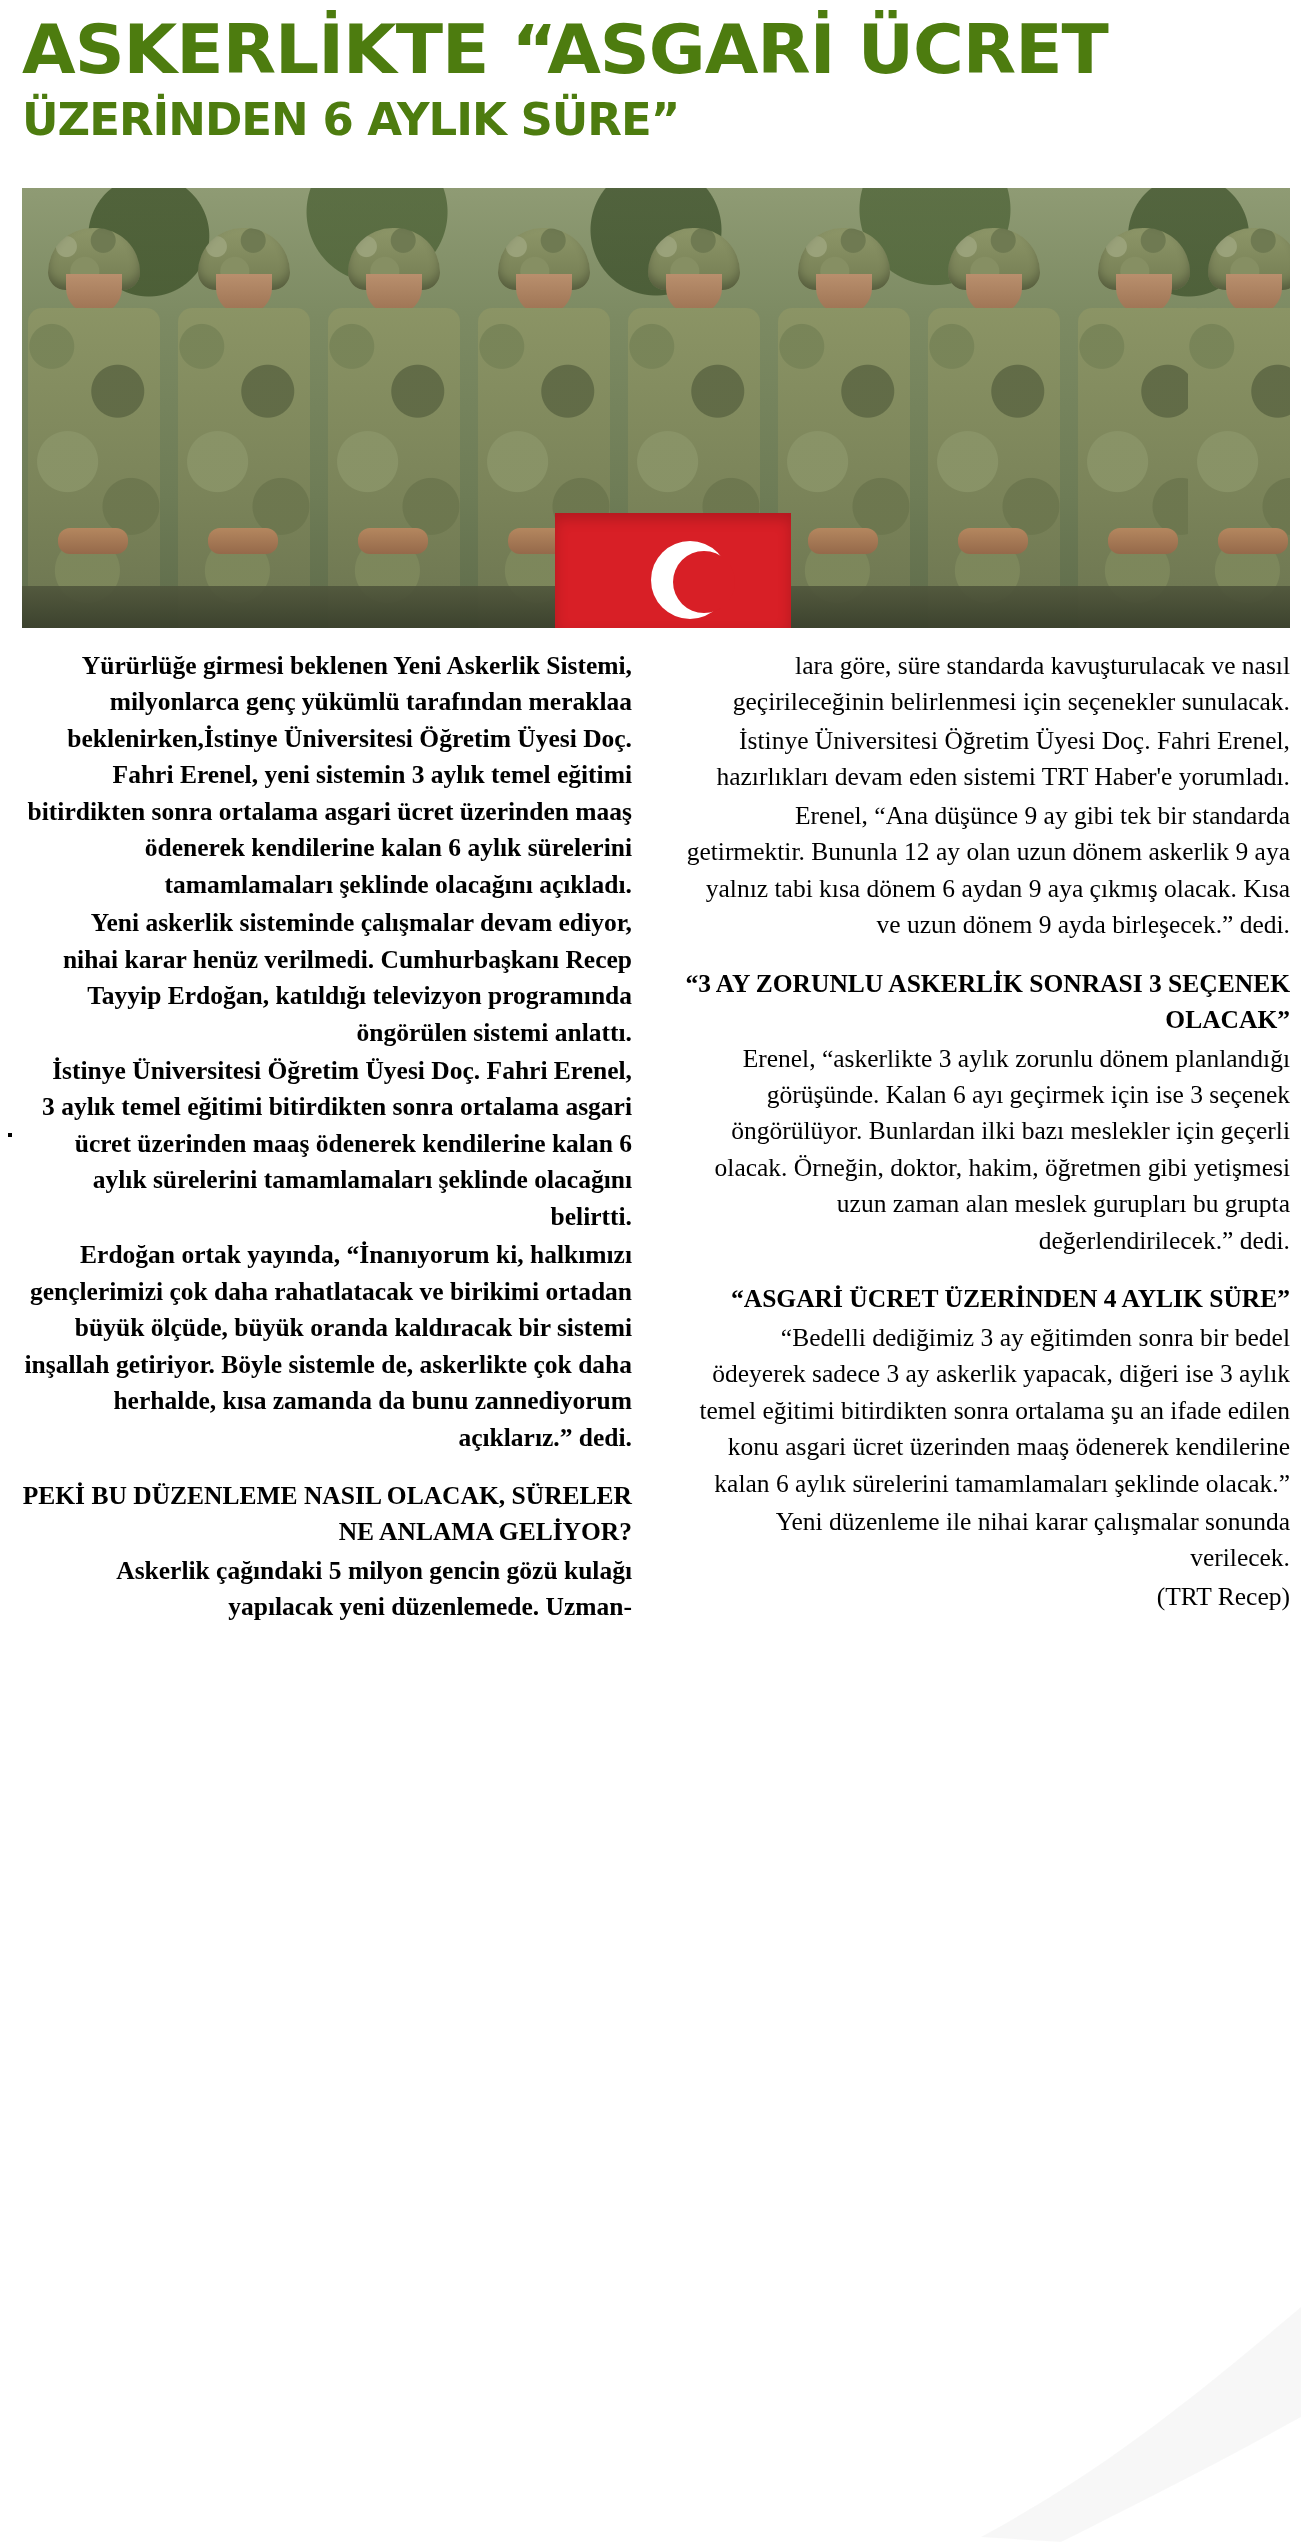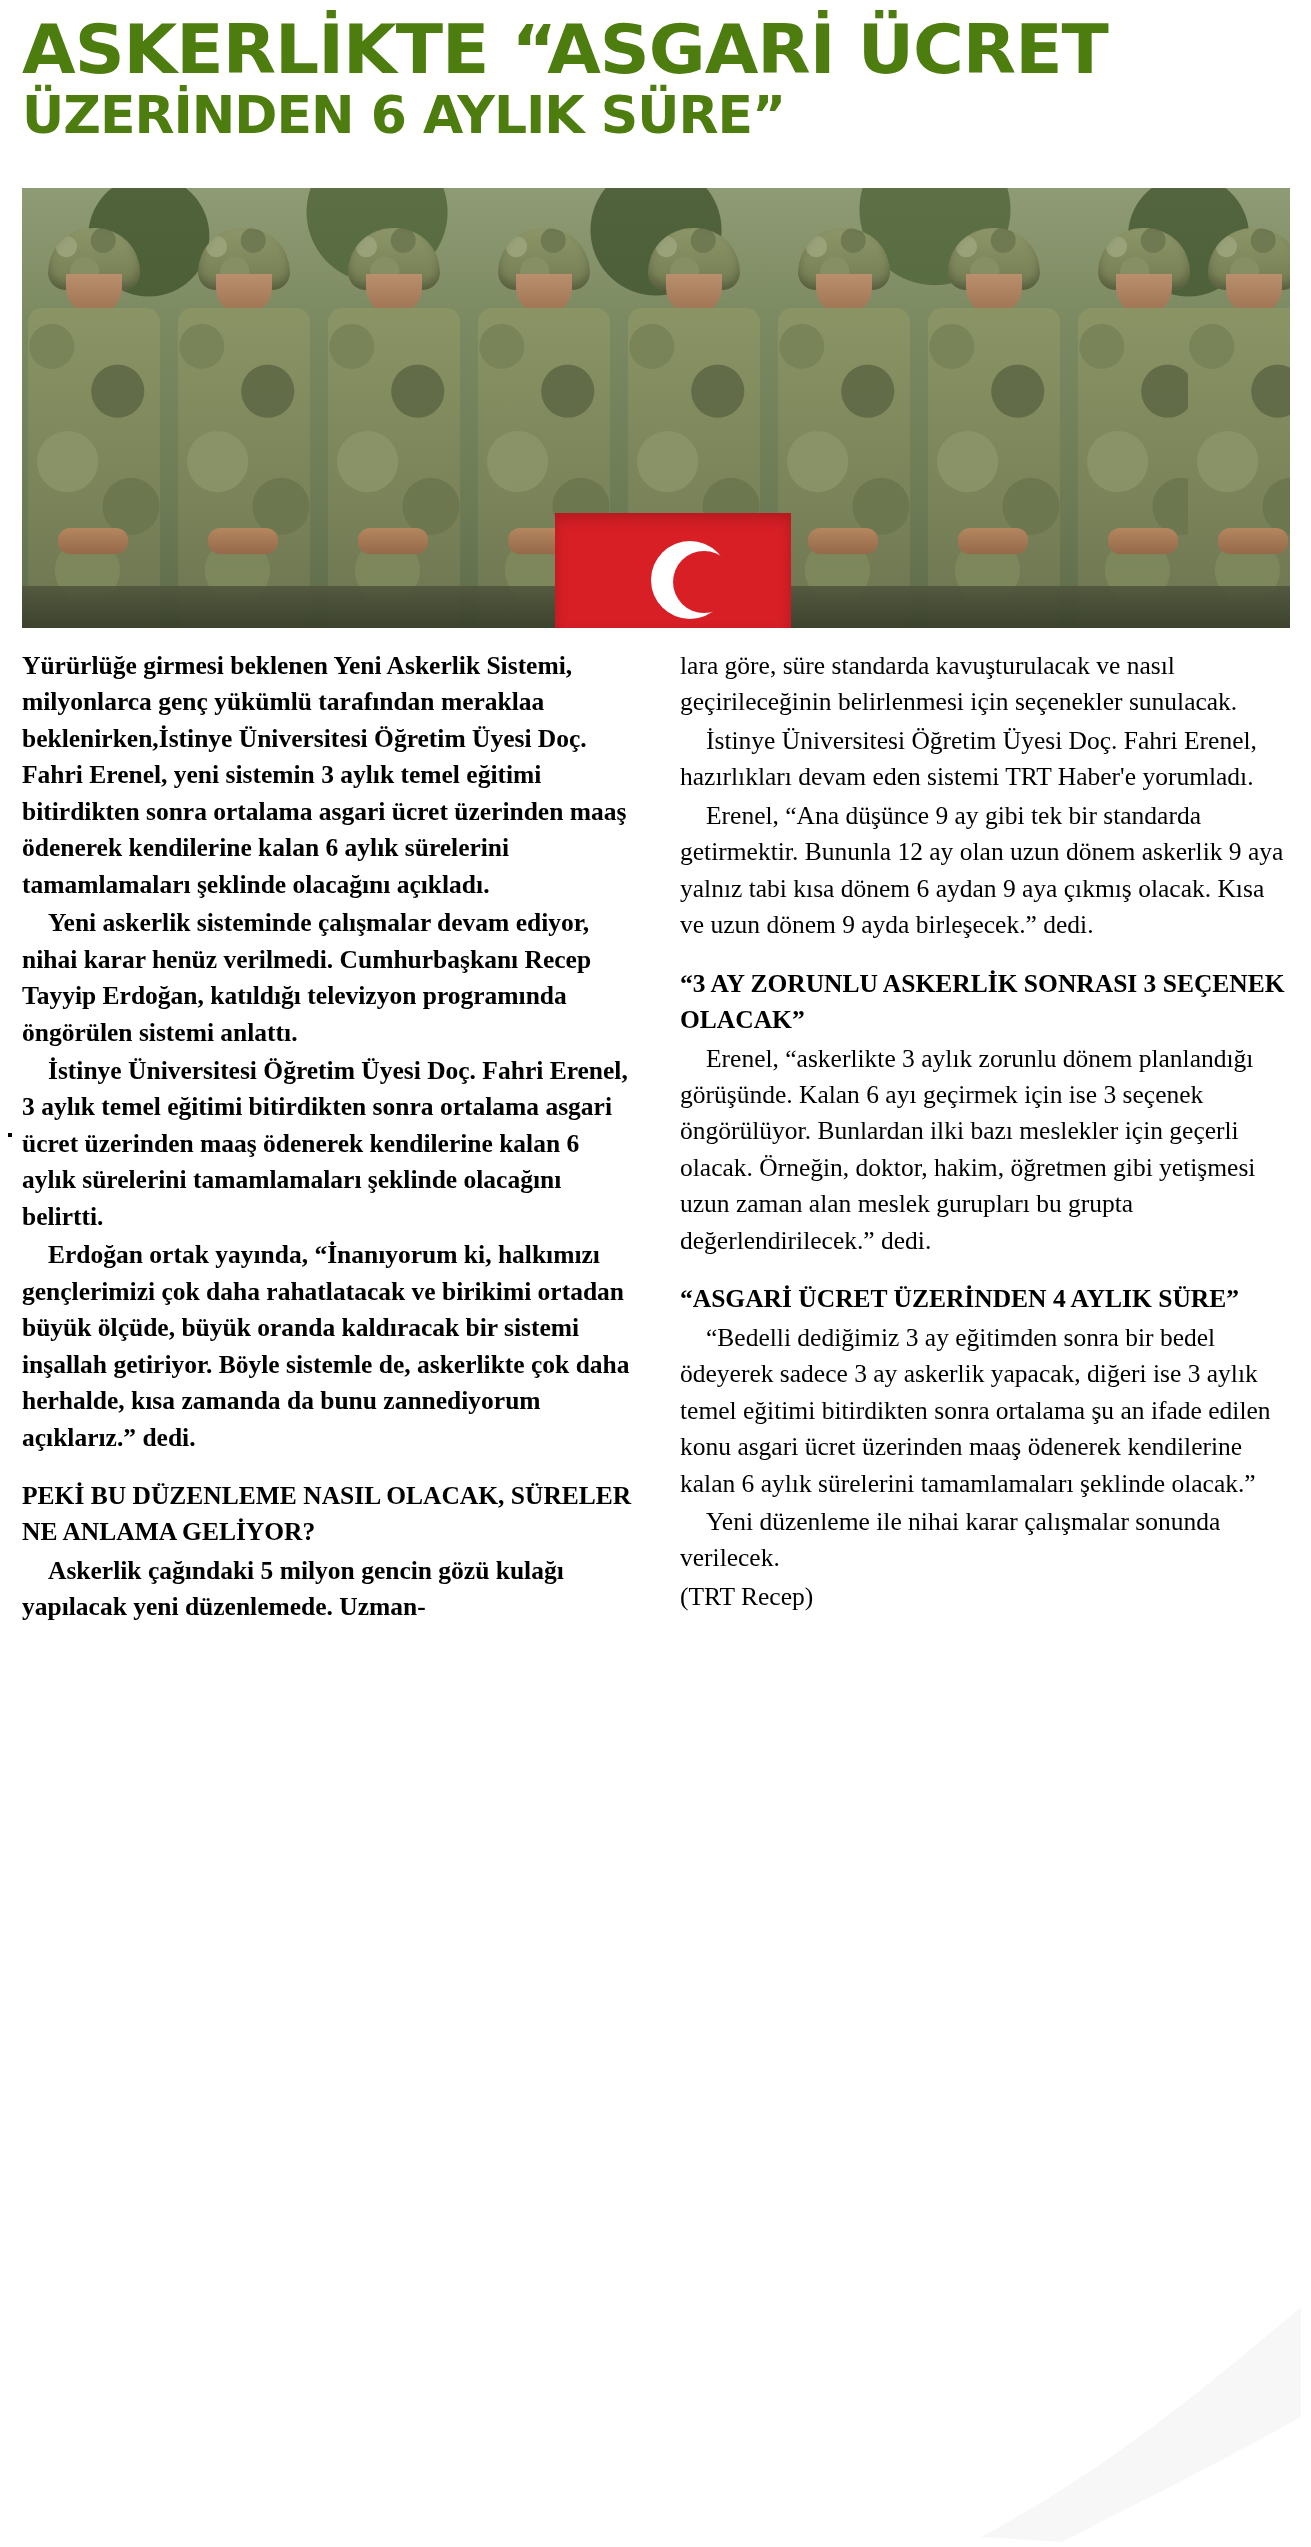--- a/index.html
+++ b/index.html
@@ -36,24 +36,24 @@
     line-height: 0.95;
   }
   .headline .l1 {
     font-size: 68px;
     display: block;
     white-space: nowrap;
     transform: scaleX(1.02);
     transform-origin: left center;
   }
   .headline .l2 {
-    font-size: 52px;
+    font-size: 45px;
     display: block;
     white-space: nowrap;
-    margin-top: 8px;
+    margin-top: 16px;
   }
 
   
   .photo {
     position: absolute;
     left: 22px;
     top: 188px;
     width: 1268px;
     height: 440px;
     overflow: hidden;
@@ -170,21 +170,21 @@
     top: 648px;
     width: 1268px;
     height: 1880px;
   }
   .col {
     position: absolute;
     top: 0;
     width: 610px;
     font-size: 25.5px;
     line-height: 1.43;
-    text-align: left;
+    text-align: right;
   }
   .col.left { left: 0; }
   .col.right { left: 658px; }
   .col p {
     margin: 0 0 2px 0;
     text-indent: 26px;
     font-weight: 700;
   }
   .col p.noindent { text-indent: 0; }
   .col p.sub {

